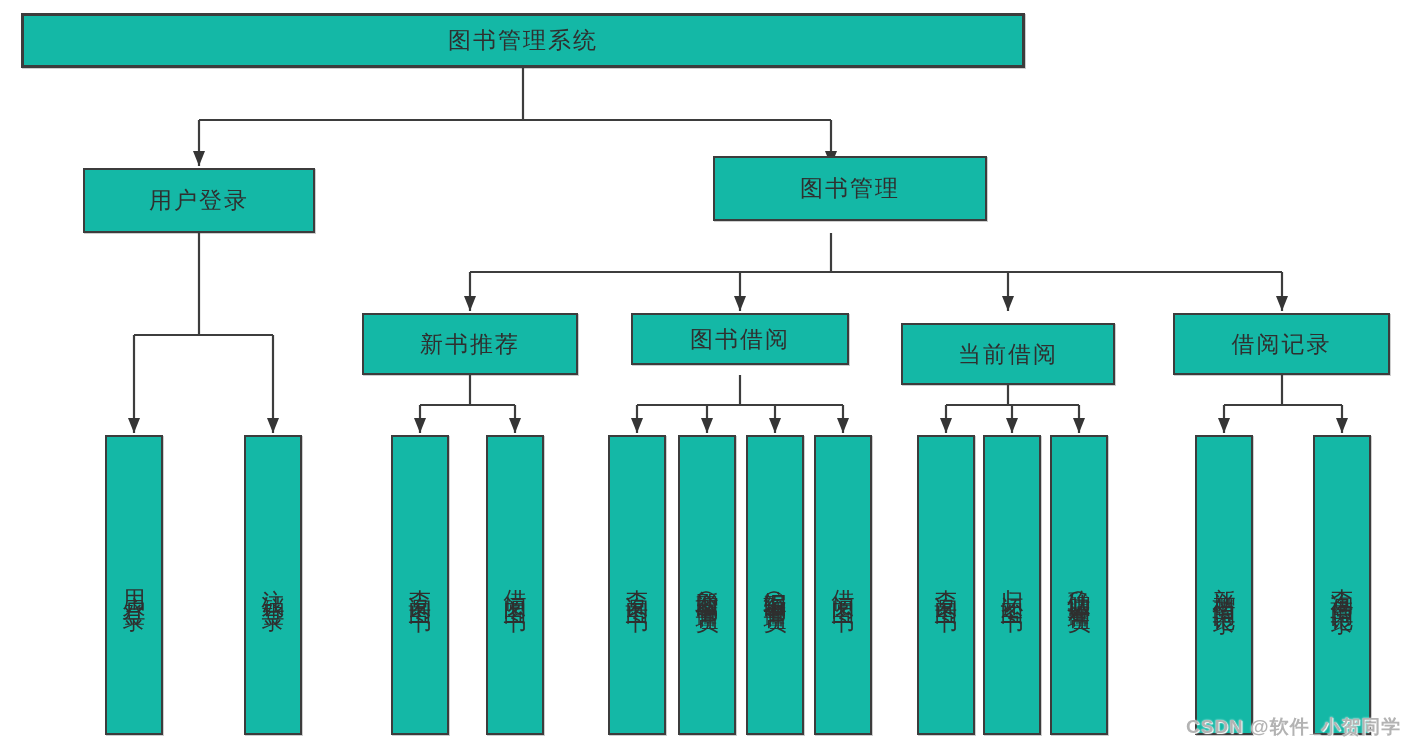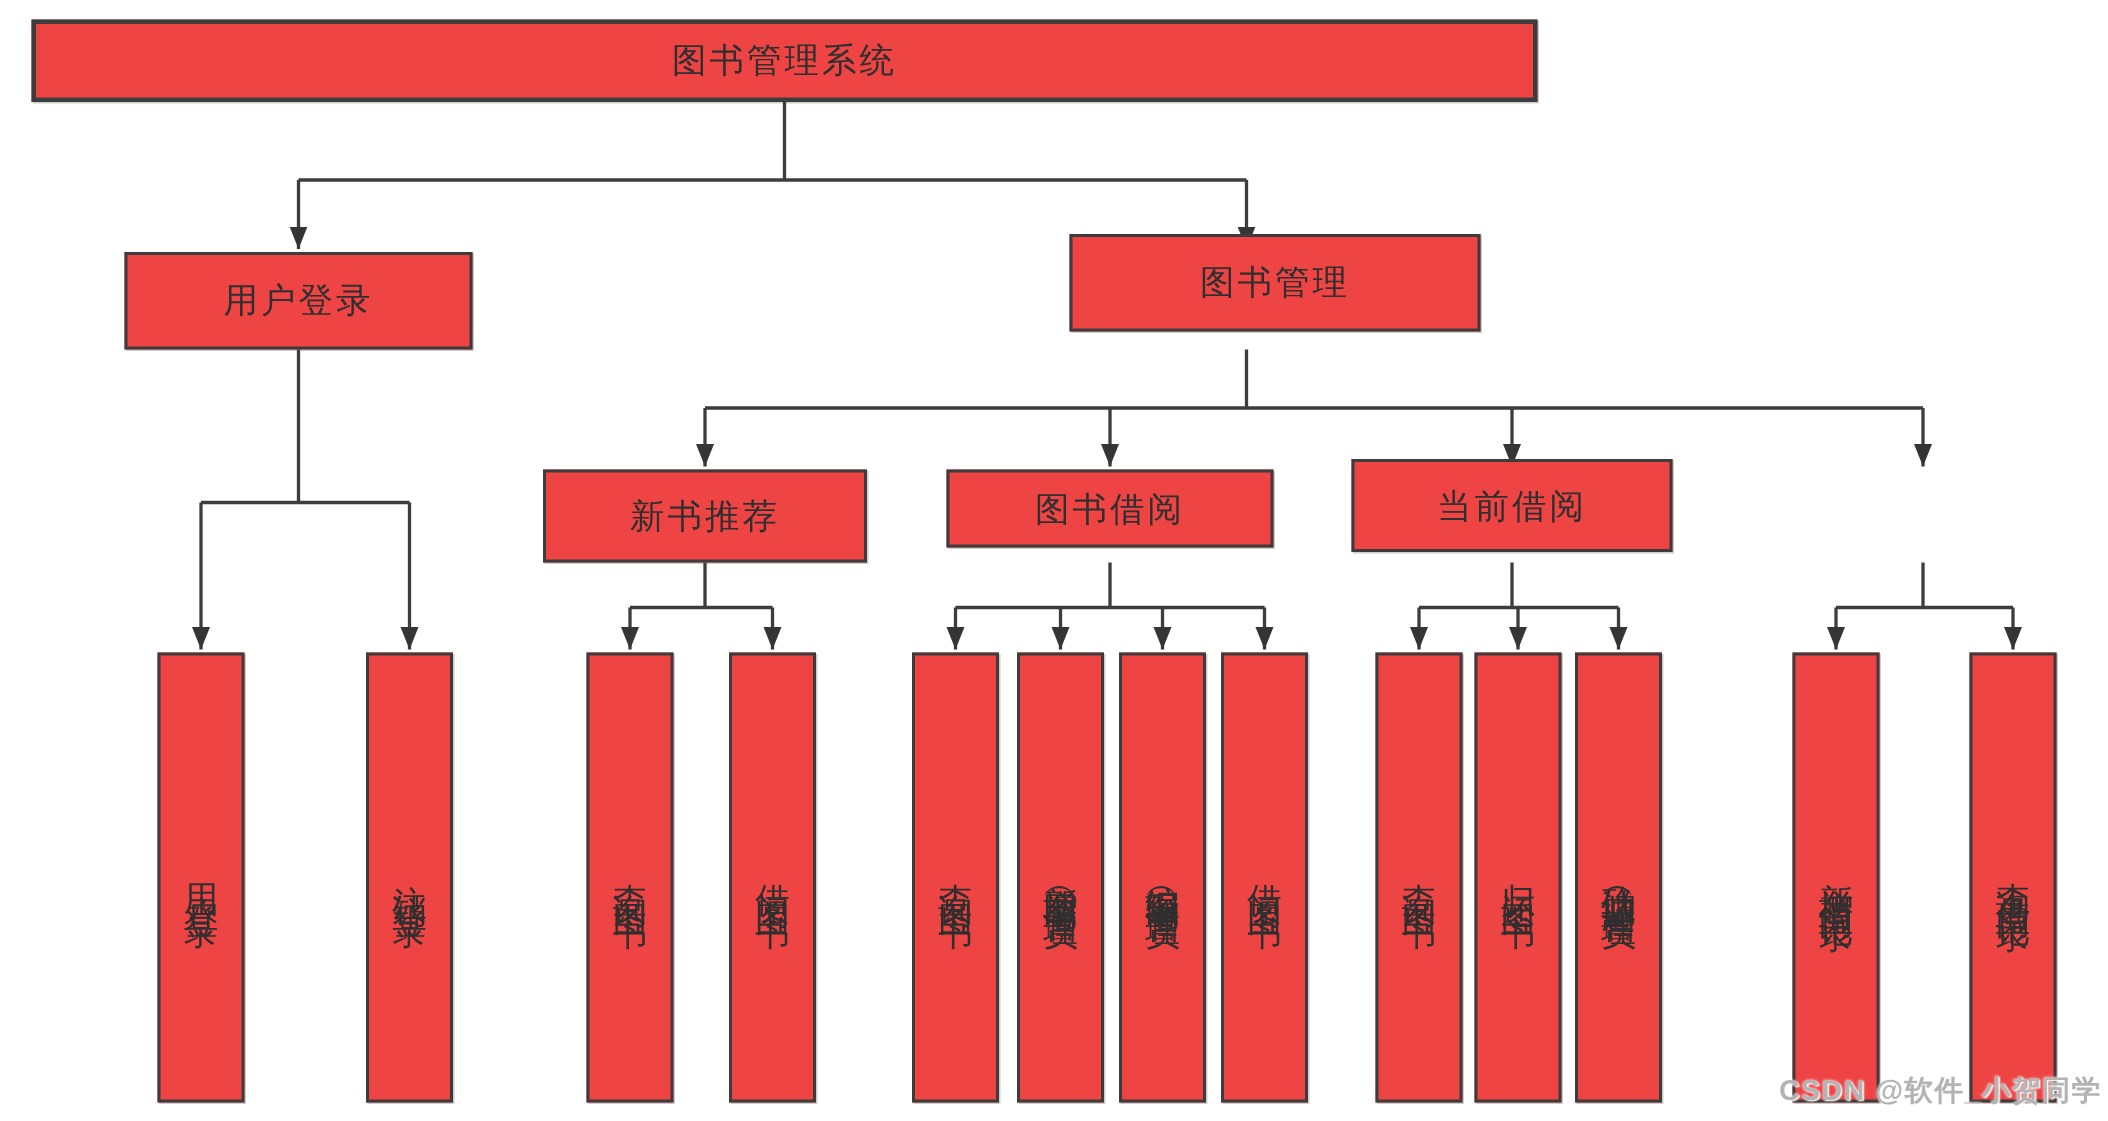--- a/index.html
+++ b/index.html
@@ -6,21 +6,21 @@
   #canvas {
     position:relative;
     width:1405px; height:747px;
     background:#ffffff;
     font-family:"Liberation Sans","DejaVu Sans",sans-serif;
     overflow:hidden;
   }
   #wires { position:absolute; left:0; top:0; width:1405px; height:747px; }
   .node {
     position:absolute;
-    background:#ef4444;
+    background:#14b8a6;
     border:2.5px solid #3c3c3c;
     box-sizing:border-box;
     display:flex; align-items:center; justify-content:center;
     color:#2f2f2f;
     box-shadow:1px 1px 0 rgba(60,60,60,0.25);
     z-index:2;
   }
   .node-root { border-width:3px; font-size:23px; letter-spacing:2px; }
   .h-node { font-size:23px; letter-spacing:2px; }
   .v-node {
@@ -89,21 +89,22 @@
     <path class="wire" d="M1342 405 V433" marker-end="url(#arrow)"></path>
   </svg>
 
   <div class="node node-root" style="left:21px; top:13px; width:1004px; height:55px;">图书管理系统</div>
 
   <div class="node h-node" style="left:83px; top:168px; width:232px; height:65px;">用户登录</div>
   <div class="node h-node" style="left:713px; top:156px; width:274px; height:65px;">图书管理</div>
 
   <div class="node h-node" style="left:362px; top:313px; width:216px; height:62px;">新书推荐</div>
   <div class="node h-node" style="left:631px; top:313px; width:218px; height:52px;">图书借阅</div>
-  <div class="node h-node" style="left:901px; top:306px; width:214px; height:62px;">当前借阅</div>
+  <div class="node h-node" style="left:901px; top:323px; width:214px; height:62px;">当前借阅</div>
+  <div class="node h-node" style="left:1173px; top:313px; width:217px; height:62px;">借阅记录</div>
 
   <div class="node v-node" style="left:105px; top:435px; width:58px; height:300px;">用户登录</div>
   <div class="node v-node" style="left:244px; top:435px; width:58px; height:300px;">注销登录</div>
 
   <div class="node v-node" style="left:391px; top:435px; width:58px; height:300px;">查询图书</div>
   <div class="node v-node" style="left:486px; top:435px; width:58px; height:300px;">借阅图书</div>
 
   <div class="node v-node" style="left:608px; top:435px; width:58px; height:300px;">查询图书</div>
   <div class="node v-node" style="left:678px; top:435px; width:58px; height:300px; letter-spacing:3px;">新增图书（管理员）</div>
   <div class="node v-node" style="left:746px; top:435px; width:58px; height:300px; letter-spacing:3px;">编辑图书（管理员）</div>

